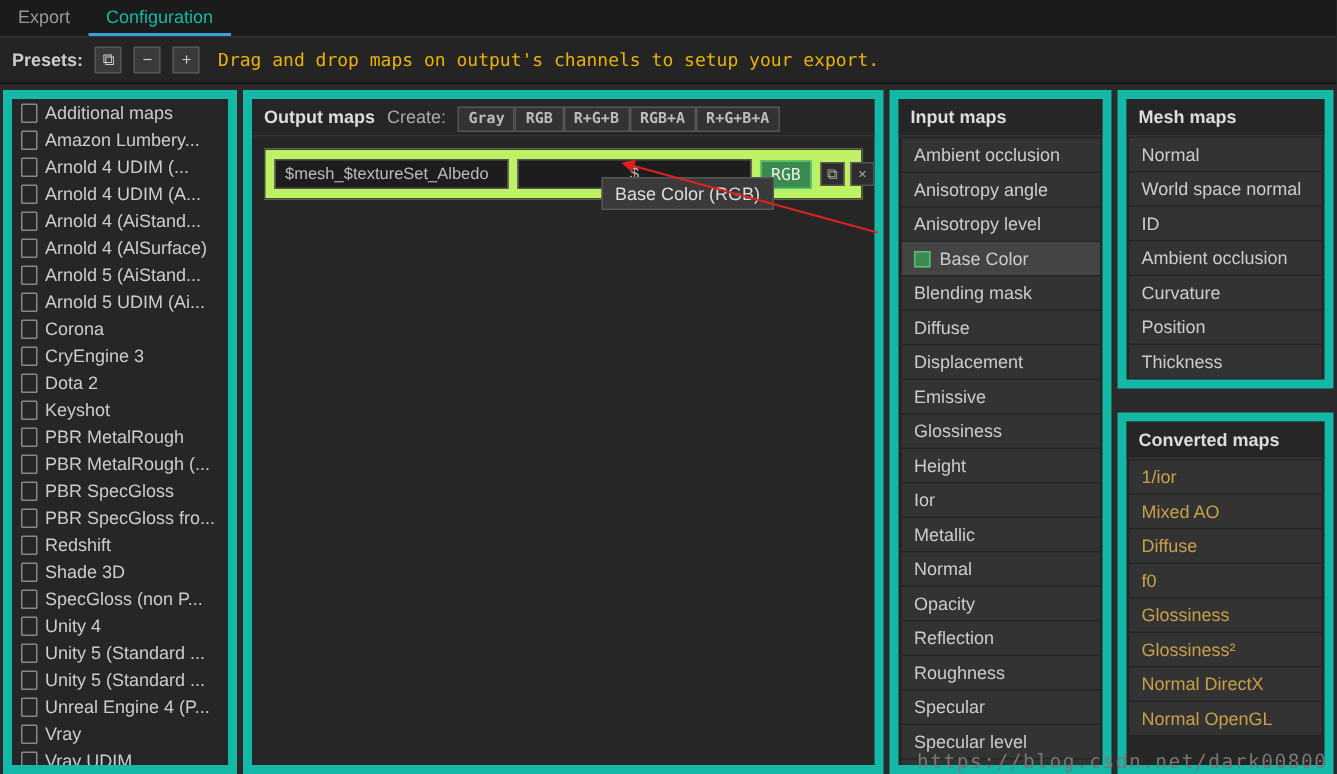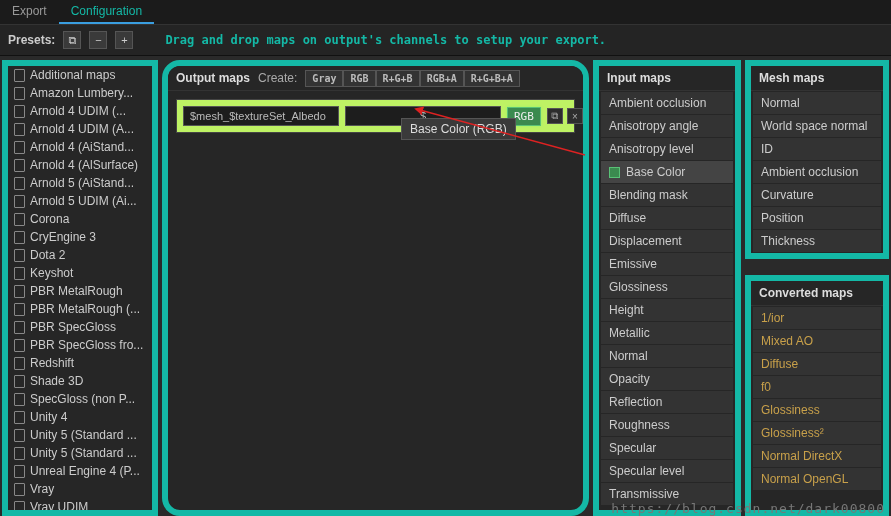--- a/index.html
+++ b/index.html
@@ -21,30 +21,30 @@
 .toolbar {
   display: flex; align-items: center; gap: 8px; padding: 6px 8px;
   background: #242424; border-bottom: 1px solid #111;
 }
 .toolbar .label { color: #ccc; font-weight: bold; }
 .toolbar .icon-btn {
   width: 18px; height: 18px; background: #3a3a3a; border: 1px solid #555;
   color: #ccc; display: flex; align-items: center; justify-content: center;
   font-size: 11px; cursor: pointer;
 }
-.toolbar .hint { color: #14b8a6; margin-left: 24px; font-family: monospace; font-weight: bold; }
+.toolbar .hint { color: #eab308; margin-left: 4px; font-family: monospace; }
 .main {
   display: flex; height: calc(516px - 52px);
 }
 .panel {
   background: #262626; border: 6px solid #14b8a6; margin: 4px 2px;
   display: flex; flex-direction: column; overflow: hidden;
 }
 .presets { width: 156px; }
-.center { flex: 1; border-radius: 18px; }
+.center { flex: 1; }
 .right-col { display: flex; flex-direction: column; width: 148px; }
 .far-right { width: 148px; display: flex; flex-direction: column; }
 .presets .list { overflow-y: auto; flex:1; }
 .item {
   display: flex; align-items: center; gap: 5px; padding: 2px 6px;
   color: #ccc; cursor: default; white-space: nowrap; overflow: hidden;
   font-size: 12px;
 }
 .doc-icon {
   width: 11px; height: 13px; border: 1px solid #888; border-radius: 1px;
@@ -277,20 +277,21 @@
         <div class="input-item selected">
           <span class="swatch"></span>
           <span>Base Color</span>
         </div>
         <div class="input-item">Blending mask</div>
         <div class="input-item">Diffuse</div>
         <div class="input-item">Displacement</div>
         <div class="input-item">Emissive</div>
         <div class="input-item">Glossiness</div>
         <div class="input-item">Height</div>
+        <div class="input-item">Ior</div>
         <div class="input-item">Metallic</div>
         <div class="input-item">Normal</div>
         <div class="input-item">Opacity</div>
         <div class="input-item">Reflection</div>
         <div class="input-item">Roughness</div>
         <div class="input-item">Specular</div>
         <div class="input-item">Specular level</div>
         <div class="input-item">Transmissive</div>
       </div>
   </div>

